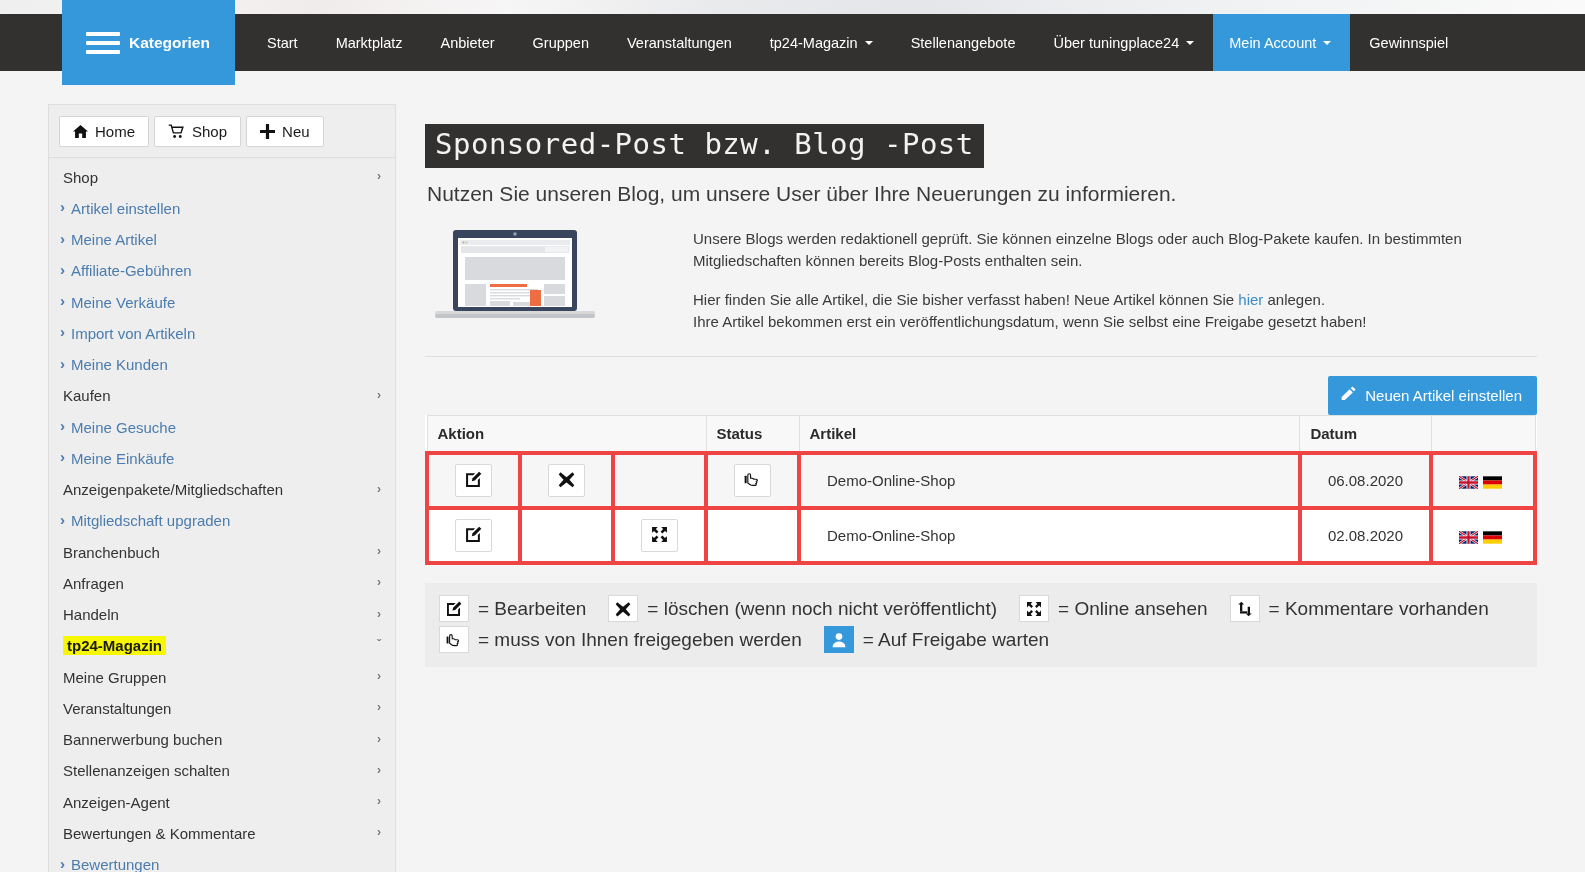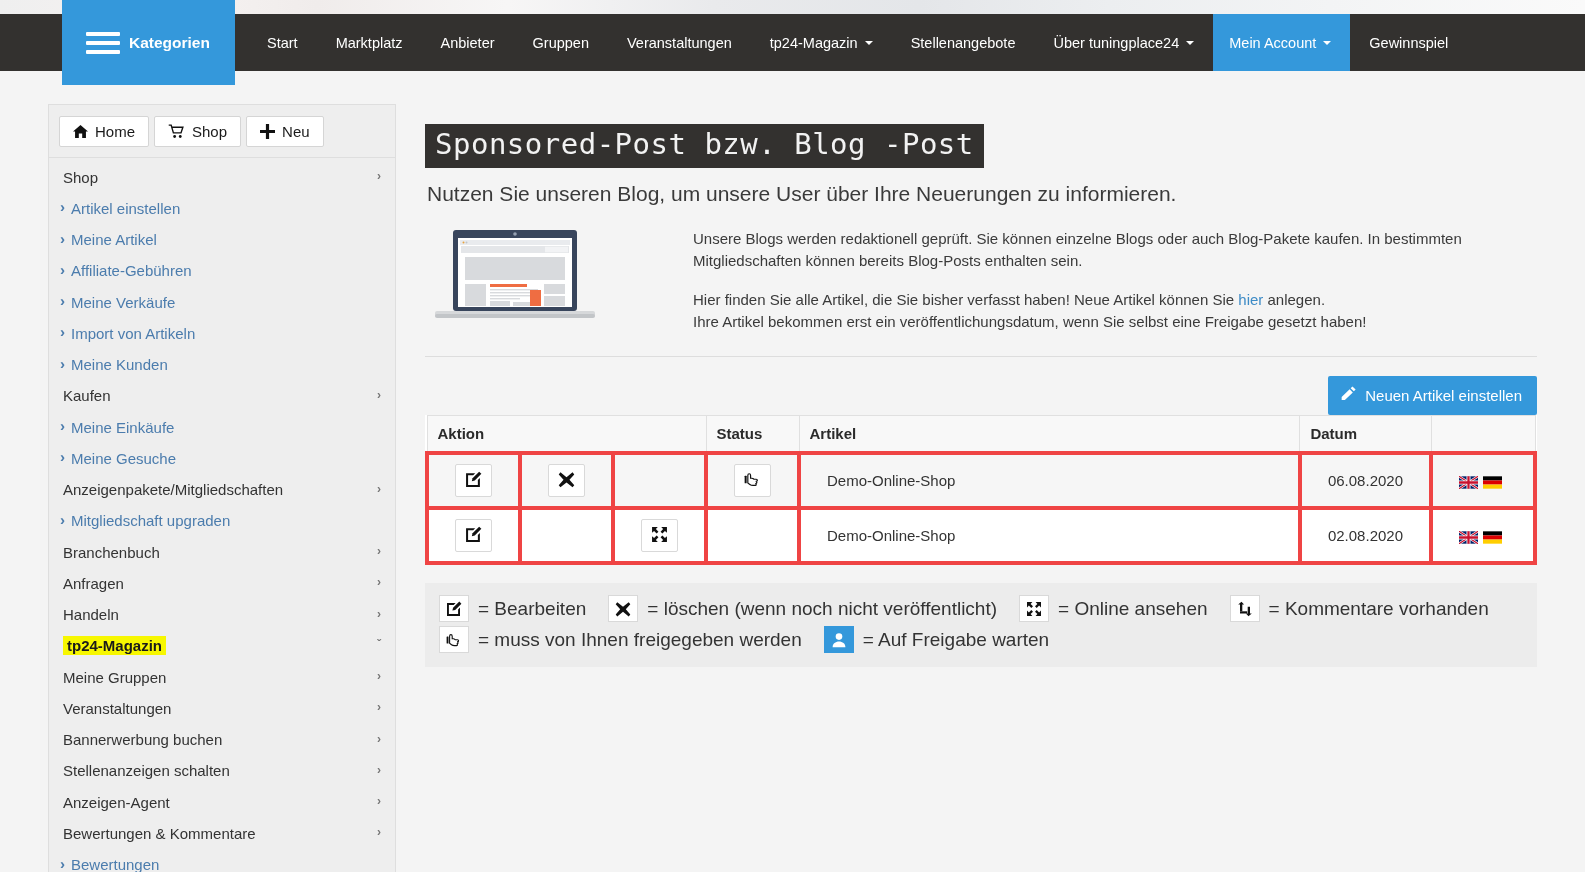--- a/index.html
+++ b/index.html
@@ -231,22 +231,22 @@
   </div>
   <div class="snav" id="snav">
       <div class="s-group"><span class="lbl">Shop</span><span class="chev">›</span></div>
       <div class="s-link"><span class="lbl">Artikel einstellen</span></div>
       <div class="s-link"><span class="lbl">Meine Artikel</span></div>
       <div class="s-link"><span class="lbl">Affiliate-Gebühren</span></div>
       <div class="s-link"><span class="lbl">Meine Verkäufe</span></div>
       <div class="s-link"><span class="lbl">Import von Artikeln</span></div>
       <div class="s-link"><span class="lbl">Meine Kunden</span></div>
       <div class="s-group"><span class="lbl">Kaufen</span><span class="chev">›</span></div>
+      <div class="s-link"><span class="lbl">Meine Gesuche</span></div>
       <div class="s-link"><span class="lbl">Meine Einkäufe</span></div>
-      <div class="s-link"><span class="lbl">Meine Gesuche</span></div>
       <div class="s-group"><span class="lbl">Anzeigenpakete/Mitgliedschaften</span><span class="chev">›</span></div>
       <div class="s-link"><span class="lbl">Mitgliedschaft upgraden</span></div>
       <div class="s-group"><span class="lbl">Branchenbuch</span><span class="chev">›</span></div>
       <div class="s-group"><span class="lbl">Anfragen</span><span class="chev">›</span></div>
       <div class="s-group"><span class="lbl">Handeln</span><span class="chev">›</span></div>
       <div class="s-group highlight"><span class="lbl">tp24-Magazin</span><span class="chev">ˇ</span></div>
       <div class="s-group"><span class="lbl">Meine Gruppen</span><span class="chev">›</span></div>
       <div class="s-group"><span class="lbl">Veranstaltungen</span><span class="chev">›</span></div>
       <div class="s-group"><span class="lbl">Bannerwerbung buchen</span><span class="chev">›</span></div>
       <div class="s-group"><span class="lbl">Stellenanzeigen schalten</span><span class="chev">›</span></div>

